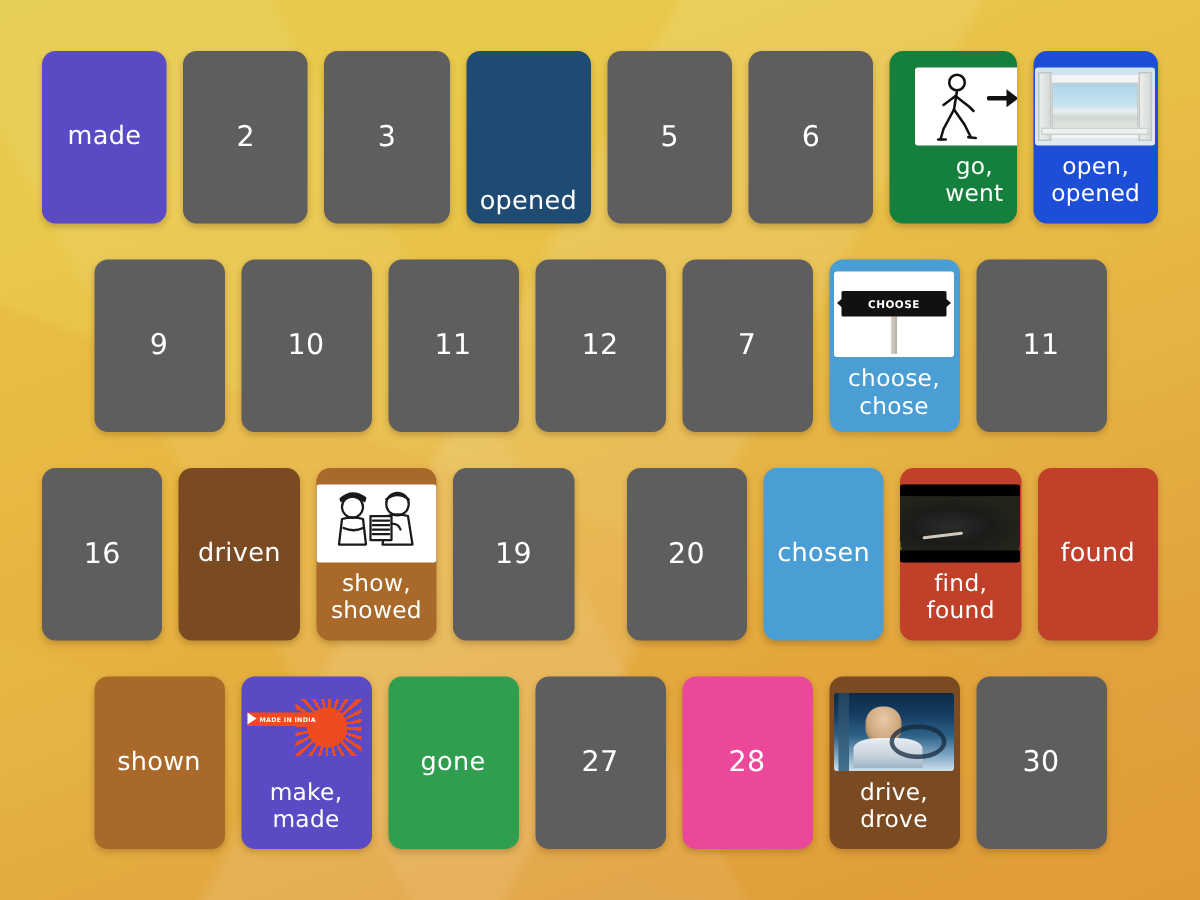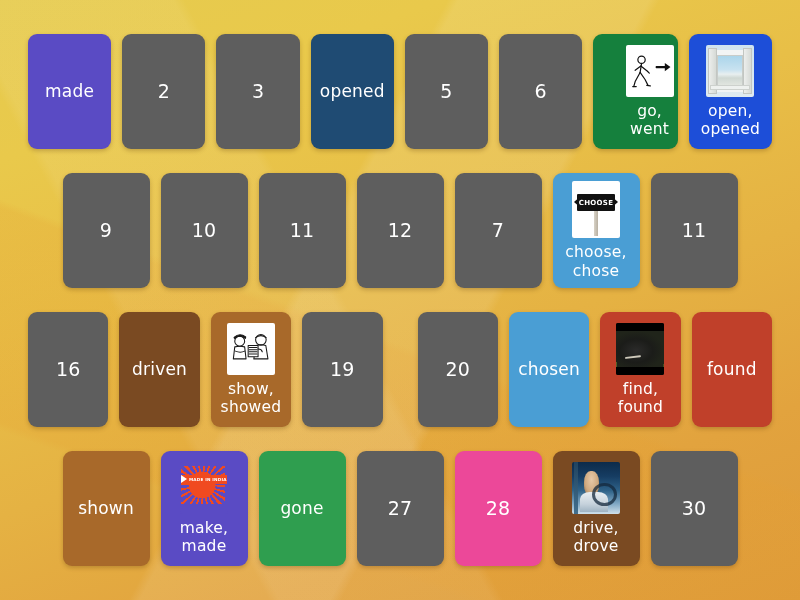--- a/index.html
+++ b/index.html
@@ -85,21 +85,21 @@
     line-height: 1.18;
     text-align: center;
     letter-spacing: 0.2px;
     word-break: break-word;
   }
   .card.facedown .card-label { font-size: 19px; }
   .card.with-image .card-label { font-size: 15.5px; margin-top: 5px; }
 
   
   .card-thumb {
-    width: 48px;
+    width: 80px;
     height: 52px;
     background: #ffffff;
     border-radius: 2px;
     flex: 0 0 auto;
     position: relative;
     overflow: hidden;
   }
   .card-thumb.tall { height: 57px; }
 
   
@@ -267,21 +267,21 @@
     <div class="card-row">
       <div class="card" tabindex="0" style="background: rgb(90, 75, 196);">
         <div class="card-label">made</div>
       </div>
       <div class="card facedown" tabindex="0" style="background: rgb(94, 94, 94);">
         <div class="card-label">2</div>
       </div>
       <div class="card facedown" tabindex="0" style="background: rgb(94, 94, 94);">
         <div class="card-label">3</div>
       </div>
-      <div class="card" tabindex="0" style="background: rgb(31, 75, 115);">
+      <div class="card" tabindex="0" style="background: rgb(31, 75, 115); justify-content: flex-end;">
         <div class="card-label">opened</div>
       </div>
       <div class="card facedown" tabindex="0" style="background: rgb(94, 94, 94);">
         <div class="card-label">5</div>
       </div>
       <div class="card facedown" tabindex="0" style="background: rgb(94, 94, 94);">
         <div class="card-label">6</div>
       </div>
       <div class="card with-image" tabindex="0" style="background: #15803d; padding-left: 31px;">
         <div class="card-thumb thumb-walk">

